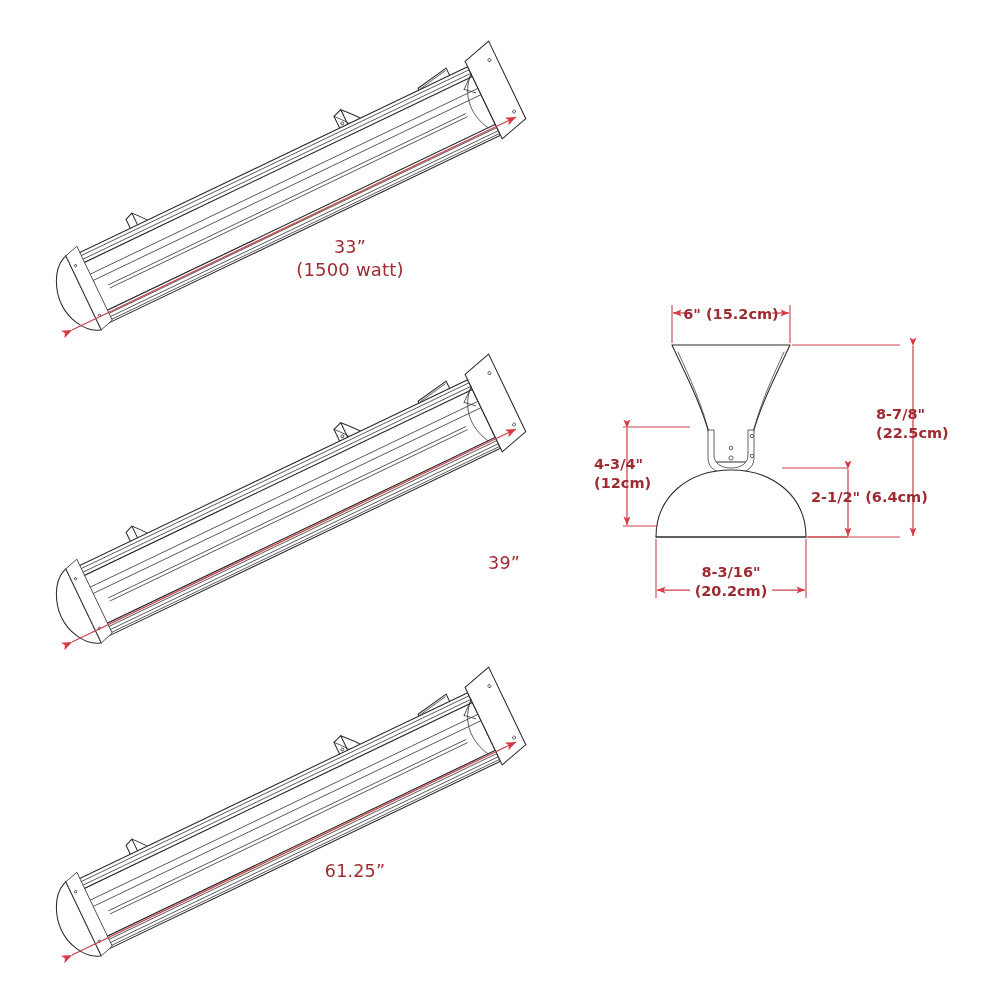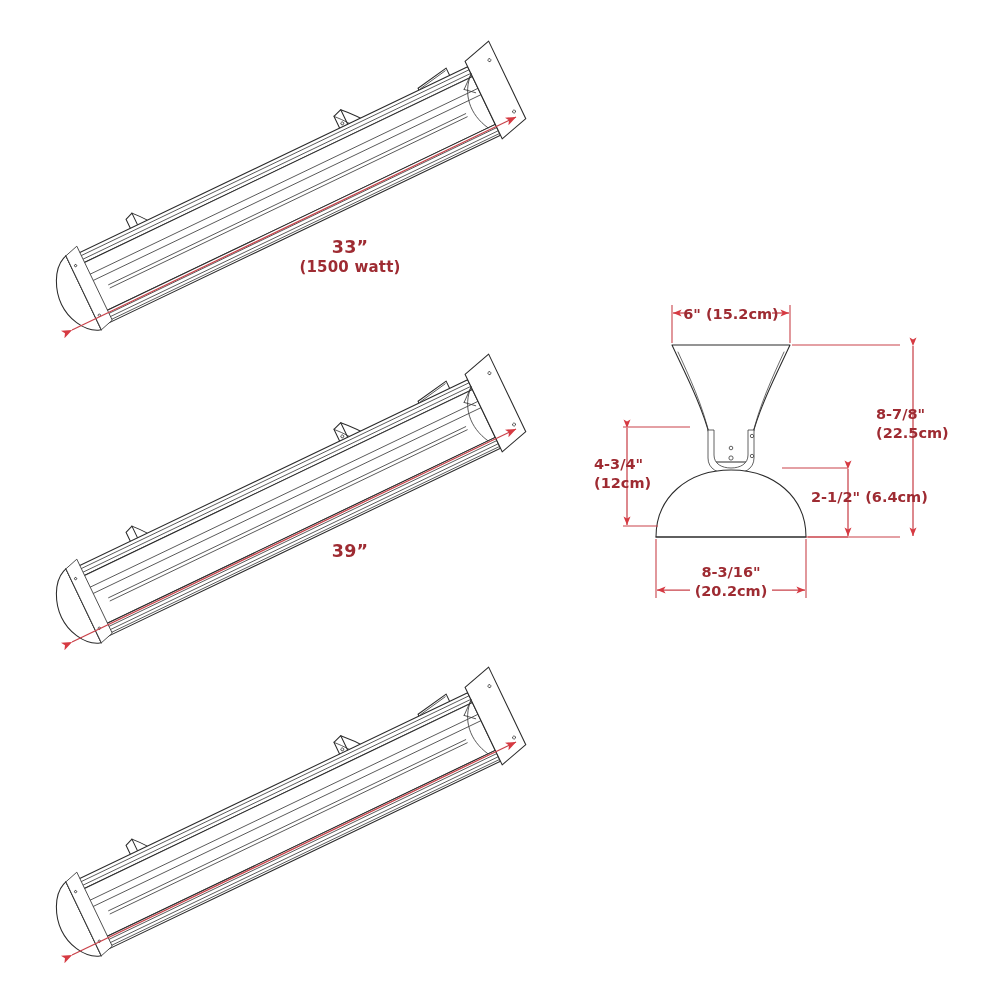--- a/index.html
+++ b/index.html
@@ -69,32 +69,32 @@
     stroke-width: 1.1;
     stroke-linecap: butt;
   }
   .dim-fill {
     fill: #d63a42;
   }
   .label-block {
     position: absolute;
     color: #9e2b32;
     font-family: "DejaVu Sans", "Liberation Sans", sans-serif;
-    font-weight: bold;
+    font-weight: normal;
     text-align: center;
     line-height: 1.28;
     white-space: nowrap;
     user-select: none;
   }
   .label-block .big {
     font-size: 17.5px;
     letter-spacing: 0.2px;
   }
   .label-block .sub {
-    font-size: 15px;
+    font-size: 18px;
     letter-spacing: 0.2px;
   }
   .cs-label {
     position: absolute;
     color: #9e2b32;
     font-family: "DejaVu Sans", "Liberation Sans", sans-serif;
     font-weight: bold;
     font-size: 14.5px;
     text-align: center;
     line-height: 1.3;
@@ -302,25 +302,26 @@
       <line class="dim" x1="690" y1="590" x2="657" y2="590" marker-end="url(#ah2)"></line>
       <line class="dim" x1="772" y1="590" x2="805" y2="590" marker-end="url(#ah2)"></line>
     </g>
   </svg>
 
   <div class="label-block" style="left:205px; top:236px; width:290px;">
     <div class="big">33”</div>
     <div class="sub">(1500 watt)</div>
   </div>
 
-  <div class="label-block" style="left:180px; top:540px; width:340px;">
+  <div class="label-block" style="left:180px; top:552px; width:340px;text-align:right;">
     <div class="big">39”</div>
   </div>
 
   <div class="label-block" style="left:185px; top:860px; width:340px;">
+    <div class="big">61.25”</div>
   </div>
 
   <div class="cs-label" style="left:681px; top:305px; width:100px;">
     <span>6" (15.2cm)</span>
   </div>
 
   <div class="cs-label" style="left:876px; top:405px; width:96px; text-align:left;">
     <div>8-7/8"</div>
     <div>(22.5cm)</div>
   </div>

